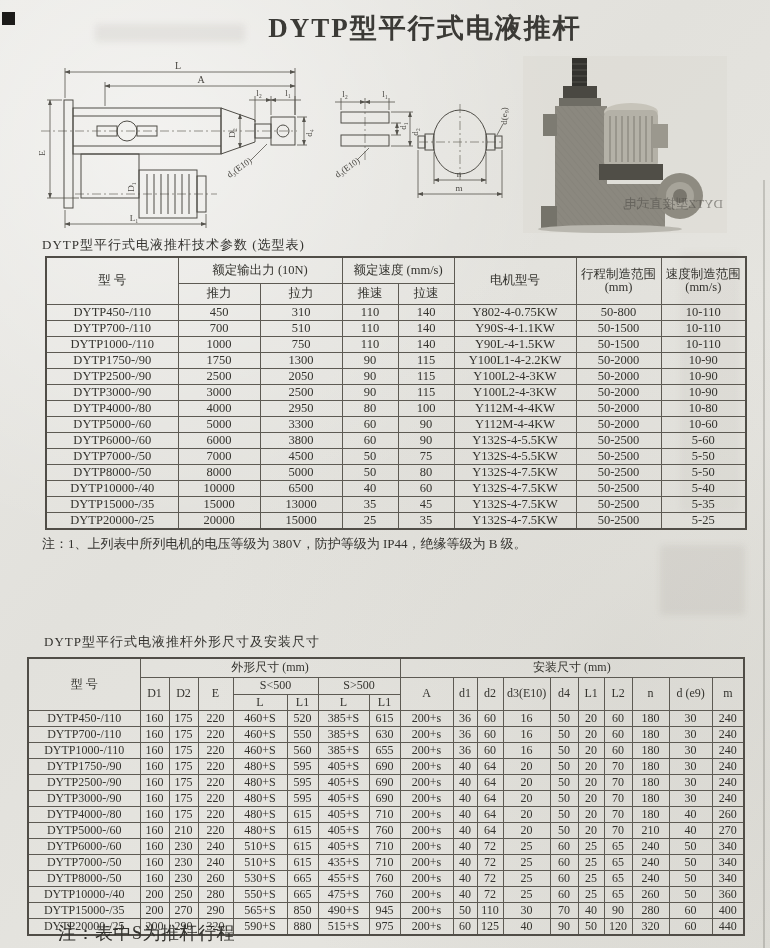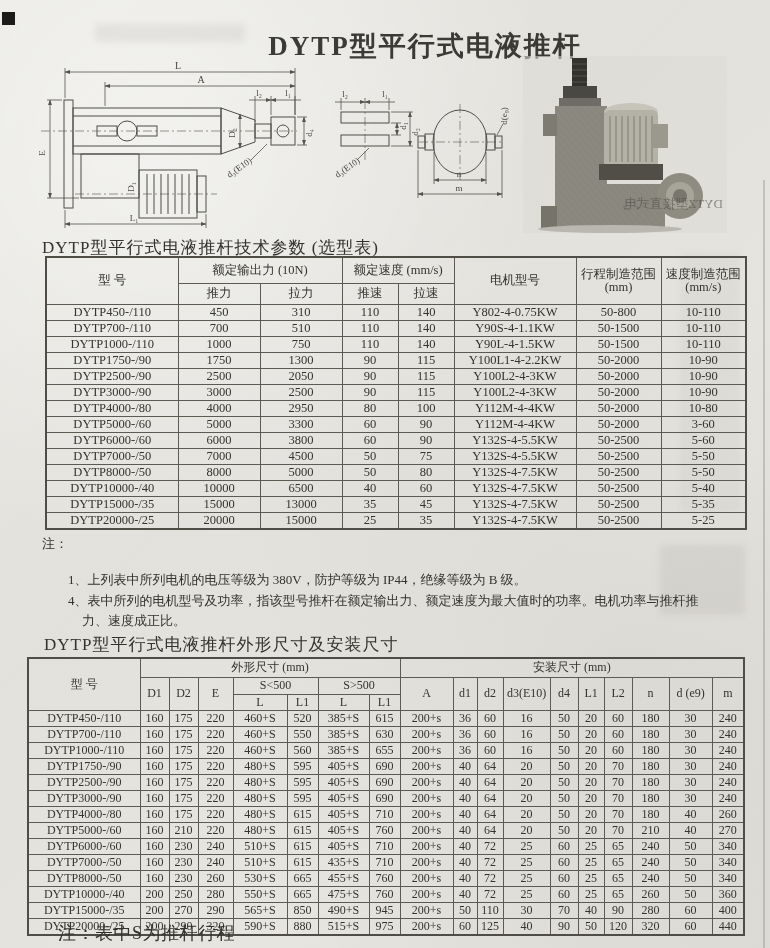--- a/index.html
+++ b/index.html
@@ -15,29 +15,29 @@
     overflow:hidden;
   }
   .corner-mark { position:absolute; left:2px; top:12px; width:13px; height:13px; background:#1c1b19; }
   .edge-line { position:absolute; right:5px; top:180px; bottom:0; width:2px; background:rgba(92,90,84,0.25); }
   .ghost-smudge { position:absolute; background:rgba(125,122,112,0.10); filter:blur(3px); border-radius:4px; }
   .gs-1 { left:95px; top:24px; width:150px; height:18px; }
   .gs-2 { left:660px; top:545px; width:85px; height:70px; }
   .gs-3 { left:680px; top:252px; width:60px; height:260px; opacity:.6; }
 
   .page-title {
-    position:absolute; left:80px; top:28px; width:690px;
+    position:absolute; left:80px; top:10px; width:690px;
     text-align:center; font-size:27px; font-weight:bold;
     letter-spacing:2px; color:#3b3a36;
   }
 
   .figures { position:absolute; left:35px; top:56px; width:700px; height:180px; }
   .figures text { font-family:"Liberation Serif","DejaVu Serif",serif; fill:#4a4843; }
 
-  .section-title { position:absolute; font-size:17px; color:#33322e; letter-spacing:1px; }
+  .section-title { position:absolute; font-size:13px; color:#33322e; letter-spacing:1px; }
   .sec1 { left:42px; top:236px; }
   .sec2 { left:44px; top:633px; }
 
   table { border-collapse:collapse; table-layout:fixed; background:transparent; }
   th, td {
     border:1px solid #5d5a53; text-align:center; vertical-align:middle;
     font-weight:normal; overflow:hidden; white-space:nowrap; padding:0 1px;
     color:#34332e;
   }
   .tbl1 { position:absolute; left:45px; top:256px; width:700px; font-size:12.5px; border:2px solid #504d47; }
@@ -46,21 +46,21 @@
   .tbl1 tbody tr { height:16px; }
   .tbl2 { position:absolute; left:27px; top:657px; width:716px; font-size:12px; border:2px solid #504d47; }
   .tbl2 thead tr:nth-child(1){ height:19px; }
   .tbl2 thead tr:nth-child(2){ height:17px; }
   .tbl2 thead tr:nth-child(3){ height:15px; }
   .tbl2 tbody tr { height:15px; }
   .hdr2line div { line-height:13px; }
 
   .notes { position:absolute; left:42px; top:534px; width:700px; font-size:13px; line-height:20.5px; display:flex; color:#33322e; }
   .notes .prefix { flex:0 0 auto; }
-  .note-items { flex:1 1 auto; max-width:640px;margin-top:36px; }
+  .note-items { flex:1 1 auto; max-width:640px; }
   .note-line { text-indent:-14px; padding-left:14px; }
 
   .footer-note { position:absolute; left:42px; top:921px; font-size:18px; color:#33322e; letter-spacing:0.5px;margin-left:16px; }
 
   .dim { stroke:#55534d; stroke-width:0.8; fill:none; }
   .cl  { stroke:#6a675f; stroke-width:0.7; fill:none; stroke-dasharray:9 3 2 3; }
   .ol  { stroke:#4f4d47; stroke-width:1; fill:none; }
   .lbl { font-size:10px; }
   .lbl-s { font-size:9px; }
 </style>
@@ -333,21 +333,21 @@
         <td>10-80</td>
       </tr>
       <tr>
         <td>DYTP5000-/60</td>
         <td>5000</td>
         <td>3300</td>
         <td>60</td>
         <td>90</td>
         <td>Y112M-4-4KW</td>
         <td>50-2000</td>
-        <td>3-60</td>
+        <td>10-60</td>
       </tr>
       <tr>
         <td>DYTP6000-/60</td>
         <td>6000</td>
         <td>3800</td>
         <td>60</td>
         <td>90</td>
         <td>Y132S-4-5.5KW</td>
         <td>50-2500</td>
         <td>5-60</td>
@@ -402,21 +402,20 @@
         <td>50-2500</td>
         <td>5-25</td>
       </tr>
     </tbody>
 </table>
 
 <div class="notes">
   <span class="prefix">注：</span>
   <div class="note-items">
       <div class="note-line">1、上列表中所列电机的电压等级为 380V，防护等级为 IP44，绝缘等级为 B 级。</div>
-      <div class="note-line">4、表中所列的电机型号及功率，指该型号推杆在额定输出力、额定速度为最大值时的功率。电机功率与推杆推力、速度成正比。</div>
     </div>
 </div>
 
 <div class="section-title sec2">DYTP型平行式电液推杆外形尺寸及安装尺寸</div>
 
 <table class="tbl2">
   <colgroup>
     <col style="width:112px">
       <col style="width:29px">
       <col style="width:29px">

